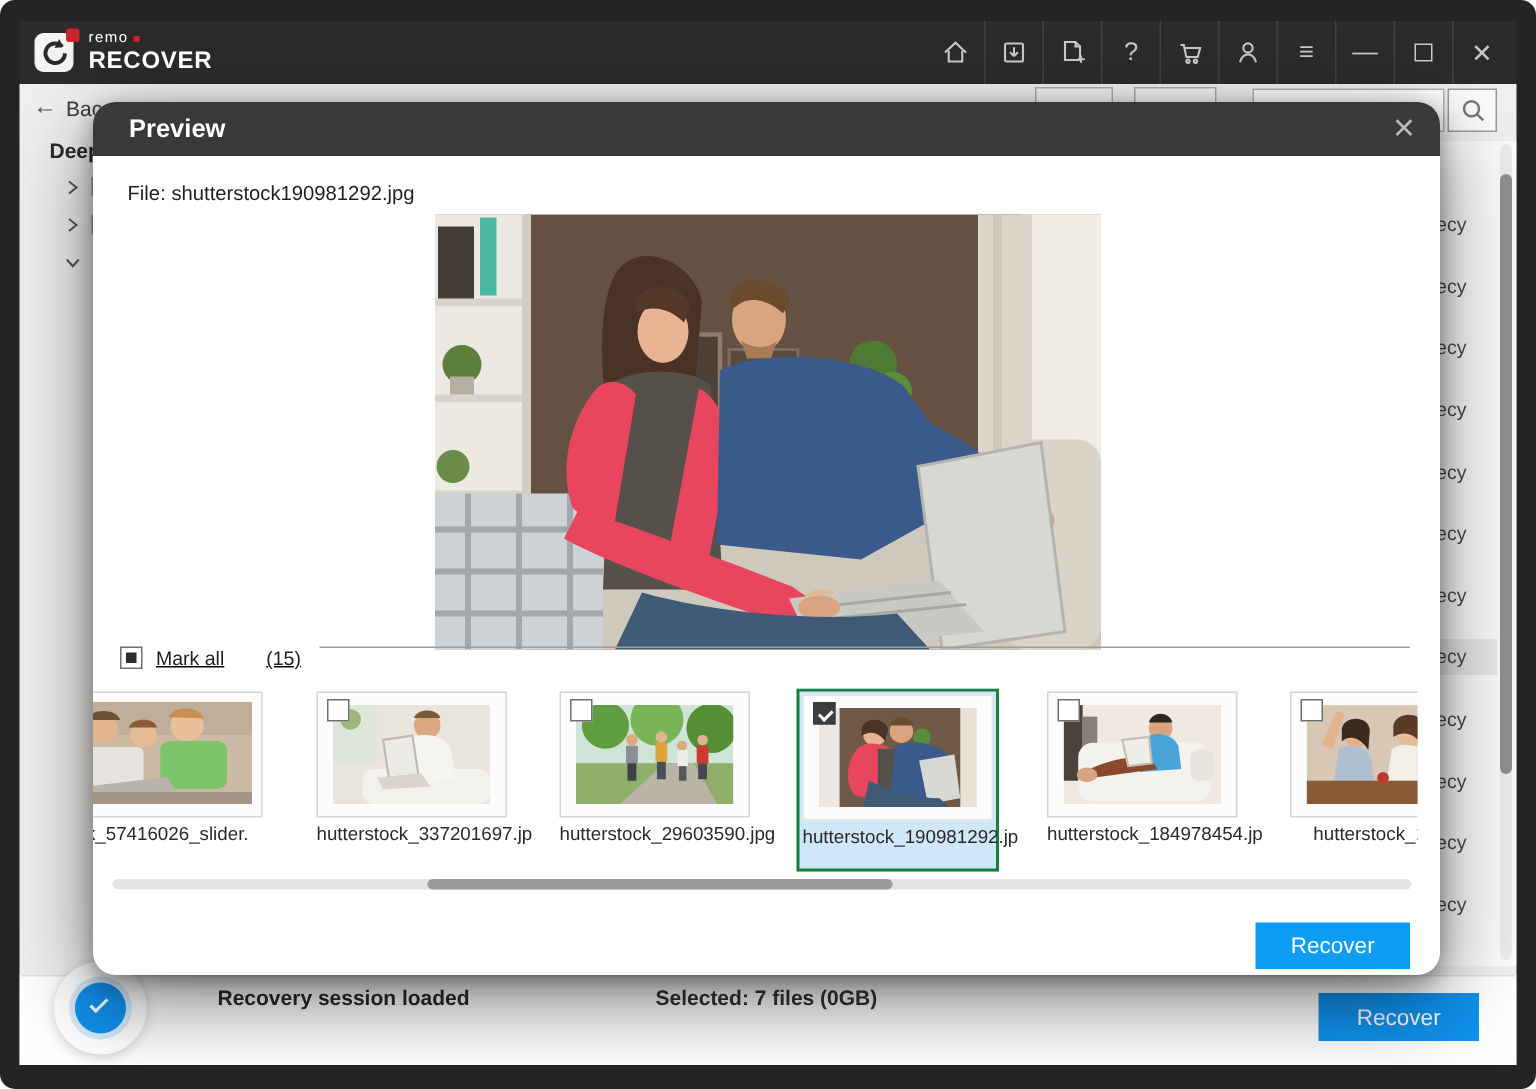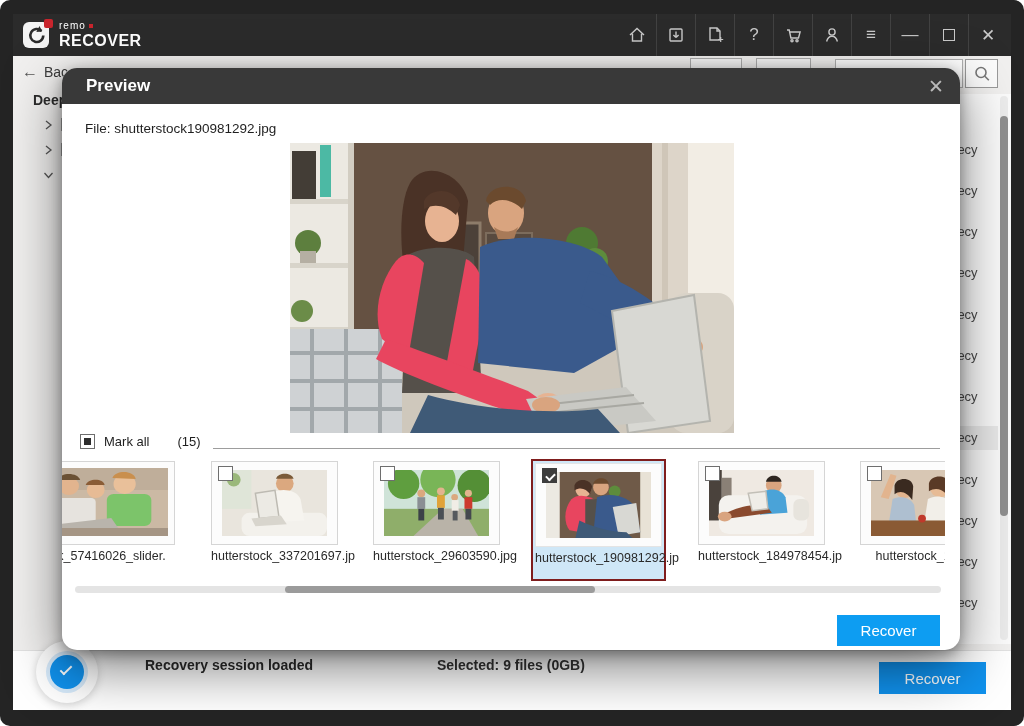--- a/index.html
+++ b/index.html
@@ -59,39 +59,39 @@
 
   
   .dialog { position:absolute; left:62px; top:68px; width:898px; height:582px; background:#fff; border-radius:15px; box-shadow:0 18px 55px rgba(0,0,0,0.5), 0 4px 14px rgba(0,0,0,0.35); overflow:hidden; z-index:10; }
   .dlg-header { position:absolute; left:0; top:0; right:0; height:36px; background:#393939; display:flex; align-items:center; }
   .dlg-title { color:#fff; font-size:17px; font-weight:bold; margin-left:24px; }
   .dlg-close { margin-left:auto; margin-right:16px; color:#b9b9b9; font-size:19px; cursor:default; }
   .dlg-file { position:absolute; left:23px; top:53px; font-size:13.5px; color:#1f1f1f; }
   .preview-box { position:absolute; left:228px; top:75px; width:444px; height:290px; }
   .preview-box svg { display:block; }
 
-  .markall-row { position:absolute; left:18px; top:363px; right:20px; height:18px; display:flex; align-items:flex-end; }
+  .markall-row { position:absolute; left:18px; top:363px; right:20px; height:18px; display:flex; align-items:flex-start;text-decoration:underline; }
   .cb { position:relative; width:15px; height:15px; border:1px solid #6e6e6e; background:#fff; flex:none; }
   .cb.indet::after { content:""; position:absolute; inset:3px; background:#2d2d2d; }
   .cb.checked { background:#3d3d3d; border-color:#3d3d3d; }
   .cb.checked::after { content:""; position:absolute; left:3px; top:3.5px; width:7px; height:4px; border-left:2px solid #fff; border-bottom:2px solid #fff; transform:rotate(-45deg); }
   .markall-label { font-size:13px; color:#1e1e1e; margin-left:9px; }
   .markall-count { font-size:13px; color:#1e1e1e; margin-left:28px; }
   .markall-line { flex:1; height:1px; background:#9d9d9d; margin-left:12px; }
 
   
   .strip { position:absolute; left:0; top:391px; width:883px; height:126px; overflow:hidden; }
   .tile { position:absolute; top:2px; width:127px; }
   .tile-box { position:relative; width:127px; height:84px; border:1px solid #d5d5d5; background:#fcfcfc; }
   .tile-img { position:absolute; left:10px; top:8px; right:10px; bottom:8px; overflow:hidden; }
   .tile-img svg { display:block; width:100%; height:100%; }
   .tile-cb { position:absolute; left:6px; top:4px; z-index:2; }
   .tile-name { margin-top:4px; font-size:12.5px; color:#2a2a2a; text-align:center; white-space:nowrap; }
   .tile.wide .tile-img { left:0; right:6px; top:6px; }
-  .sel-wrap { position:absolute; left:469px; top:0px; width:135px; height:122px; border:2px solid #7f1d1d; background:#cfe7f7; }
+  .sel-wrap { position:absolute; left:469px; top:0px; width:135px; height:122px; border:2px solid #15803d; background:#cfe7f7; }
   .sel-wrap .tile { position:relative; left:2px; top:2px; }
   .sel-wrap .tile-box { border-color:#e4e4e4; }
 
   .hscroll { position:absolute; left:13px; top:518px; width:866px; height:7px; background:#e4e4e4; border-radius:4px; }
   .hthumb { position:absolute; left:210px; top:0; width:310px; height:7px; background:#9b9b9b; border-radius:4px; }
 
   .btn-recover-dlg { position:absolute; left:775px; top:547px; width:103px; height:31px; background:#0d9df2; color:#fff; border:none; font-size:15px; font-family:"Liberation Sans",sans-serif; }
 </style>
 </head>
 <body>
@@ -223,21 +223,21 @@
         <div class="vthumb"></div>
       </div>
 
     <div class="statusbar">
       <div class="badge-outer">
         <div class="badge-blue">
             <div class="badge-check"></div>
           </div>
       </div>
       <div class="status-session">Recovery session loaded</div>
-      <div class="status-selected">Selected: 9 files (0GB)</div>
+      <div class="status-selected">Selected: 7 files (0GB)</div>
       <button class="btn-recover-main">Recover</button>
     </div>
   </div>
 
   <div class="dialog">
     <div class="dlg-header">
       <span class="dlg-title">Preview</span>
       <span class="dlg-close">✕</span>
     </div>
 

